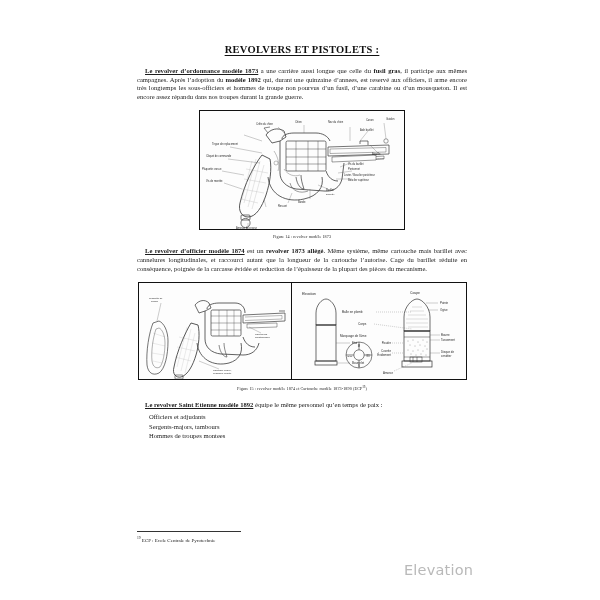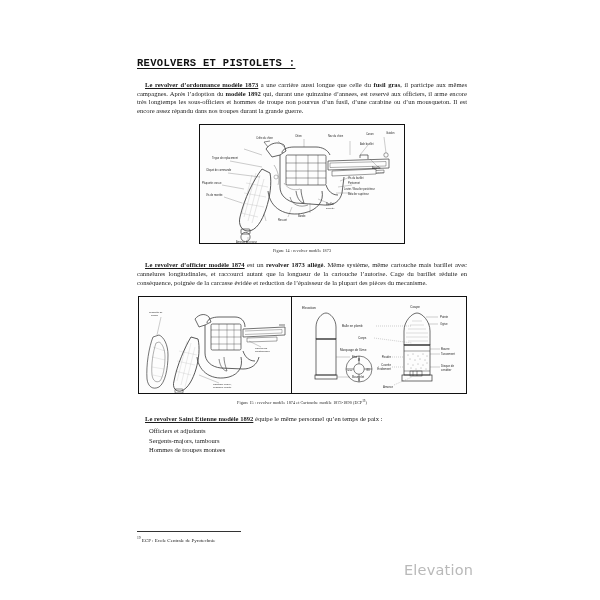--- a/index.html
+++ b/index.html
@@ -19,27 +19,27 @@
 
   .doc-body {
     position: absolute;
     left: 137px;
     top: 44px;
     width: 330px;
   }
 
   
   .doc-title {
-    text-align: left;
-    font-family: Liberation Mono, monospace;
+    text-align: center;
+    font-family: Liberation Serif, serif;
     font-size: 10.5px;
     font-weight: 700;
     letter-spacing: 0.3px;
     color: #111;
-    margin: 13px 0 12px 0;
+    margin: 0 0 12px 0;
   }
   .doc-title span.u {
     text-decoration: underline;
     text-underline-offset: 2px;
   }
 
   
   .para {
     font-size: 6.6px;
     line-height: 8.6px;

